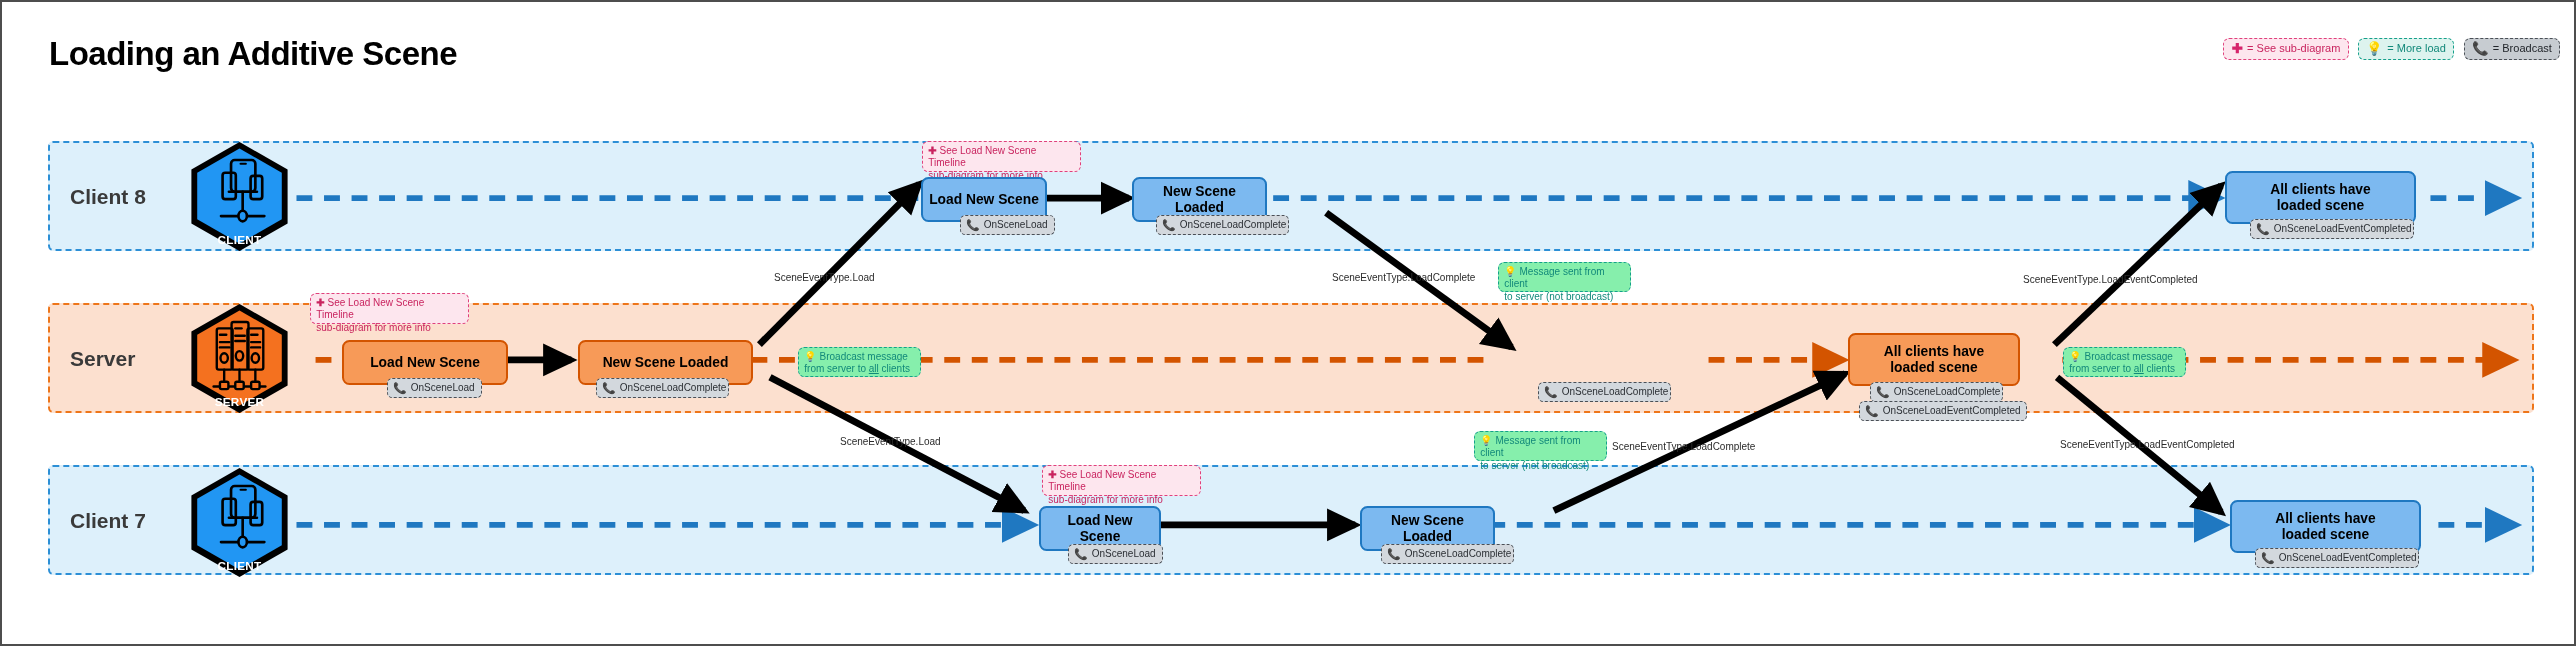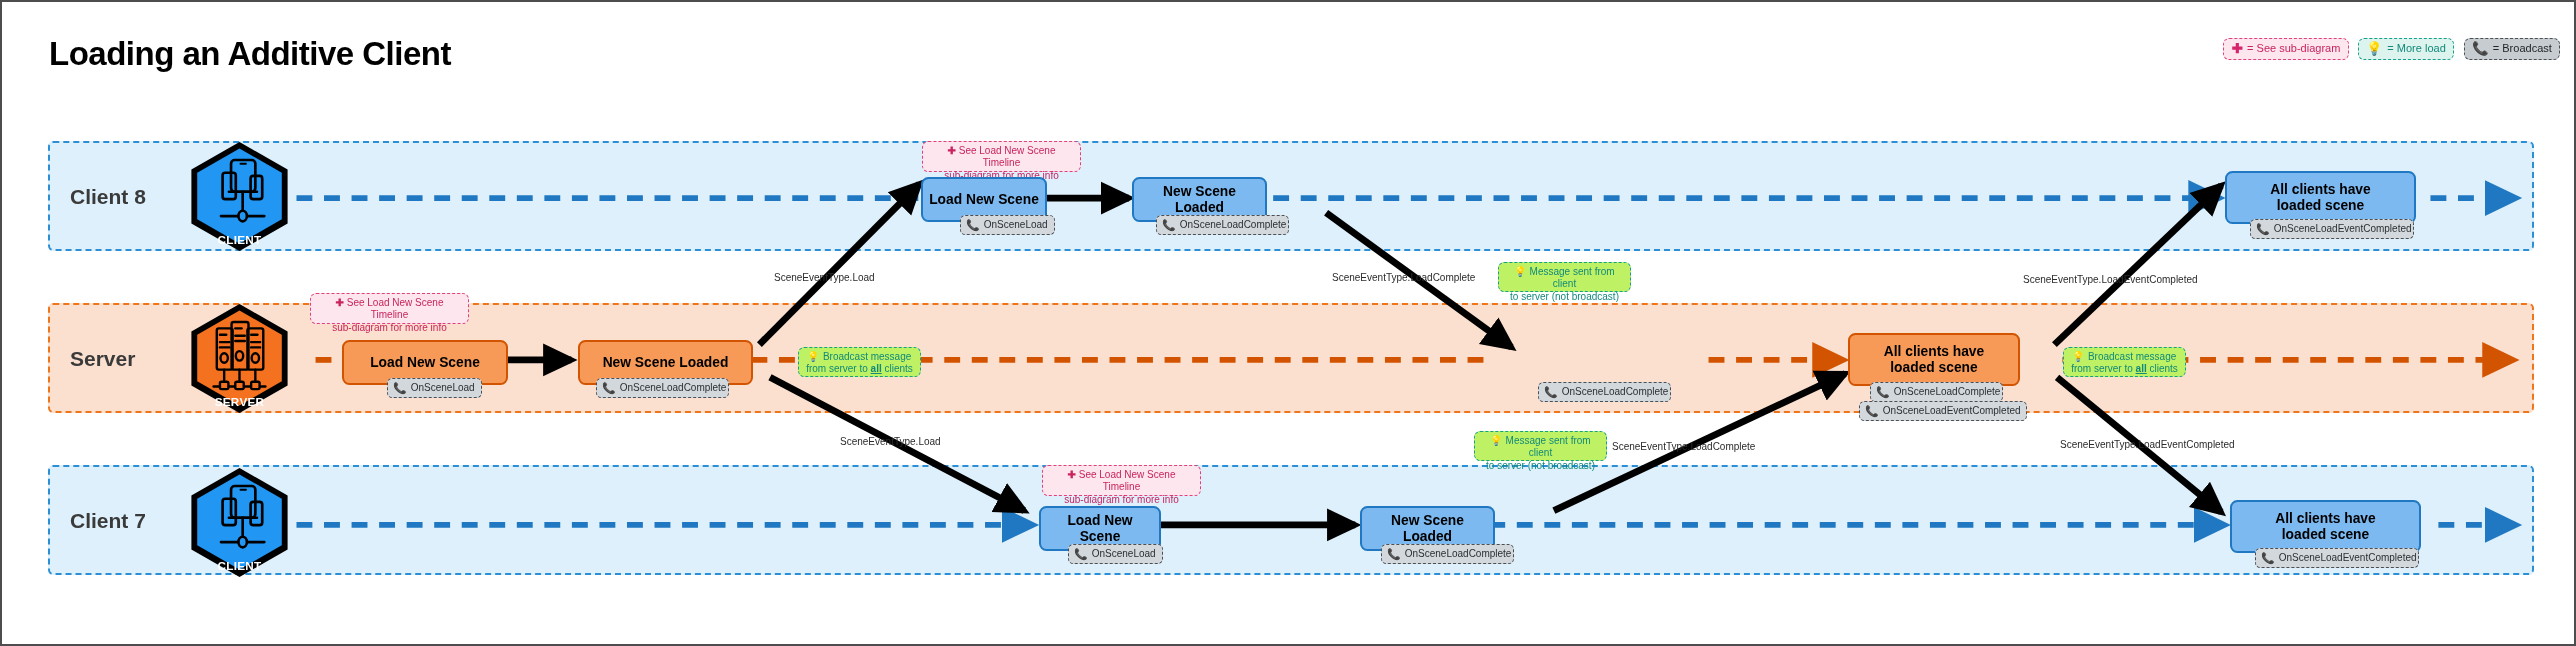--- a/index.html
+++ b/index.html
@@ -67,40 +67,40 @@
     position:absolute;box-sizing:border-box;
     background:#d3d8dd;border:1.6px dashed #4a4f56;border-radius:5.3px;
     display:flex;align-items:center;gap:3.7px;
     padding:2.1px 5.3px;font-size:10px;color:#2b2f34;white-space:nowrap;line-height:1;
   }
   .callback .cb-icon{font-size:11px;color:#111;line-height:1;}
 
   
   .note{
     position:absolute;box-sizing:border-box;border-radius:6.4px;border:1.6px dashed;
-    text-align:center;font-size:10px;line-height:1.22;padding:3.2px 5.3px;
+    text-align:left;font-size:10px;line-height:1.22;padding:3.2px 5.3px;
   }
   .note.pink{background:#fde6ee;border-color:#e0407c;color:#c9245f;}
-  .note.teal{background:#bef264;border-color:#15a08a;color:#12897a;}
+  .note.teal{background:#86efac;border-color:#15a08a;color:#12897a;}
   .note .nl{font-weight:bold;}
   .note.teal .nl{font-weight:normal;}
-  .note u{text-decoration:underline;font-weight:bold;}
+  .note u{text-decoration:underline;}
 
   
   .edge-label{
     position:absolute;font-size:10px;font-weight:normal;color:#2b2b2b;
     white-space:nowrap;line-height:1;
   }
 </style>
 </head>
 <body>
 
 <div id="root">
 
-  <div class="page-title">Loading an Additive Client</div>
+  <div class="page-title">Loading an Additive Scene</div>
 
   <div class="legend">
     <div class="legend-chip pink">
       <span class="gl">✚</span>
       <span>= See sub-diagram</span>
     </div>
     <div class="legend-chip teal">
       <span class="gl">💡</span>
       <span>= More load</span>
     </div>

